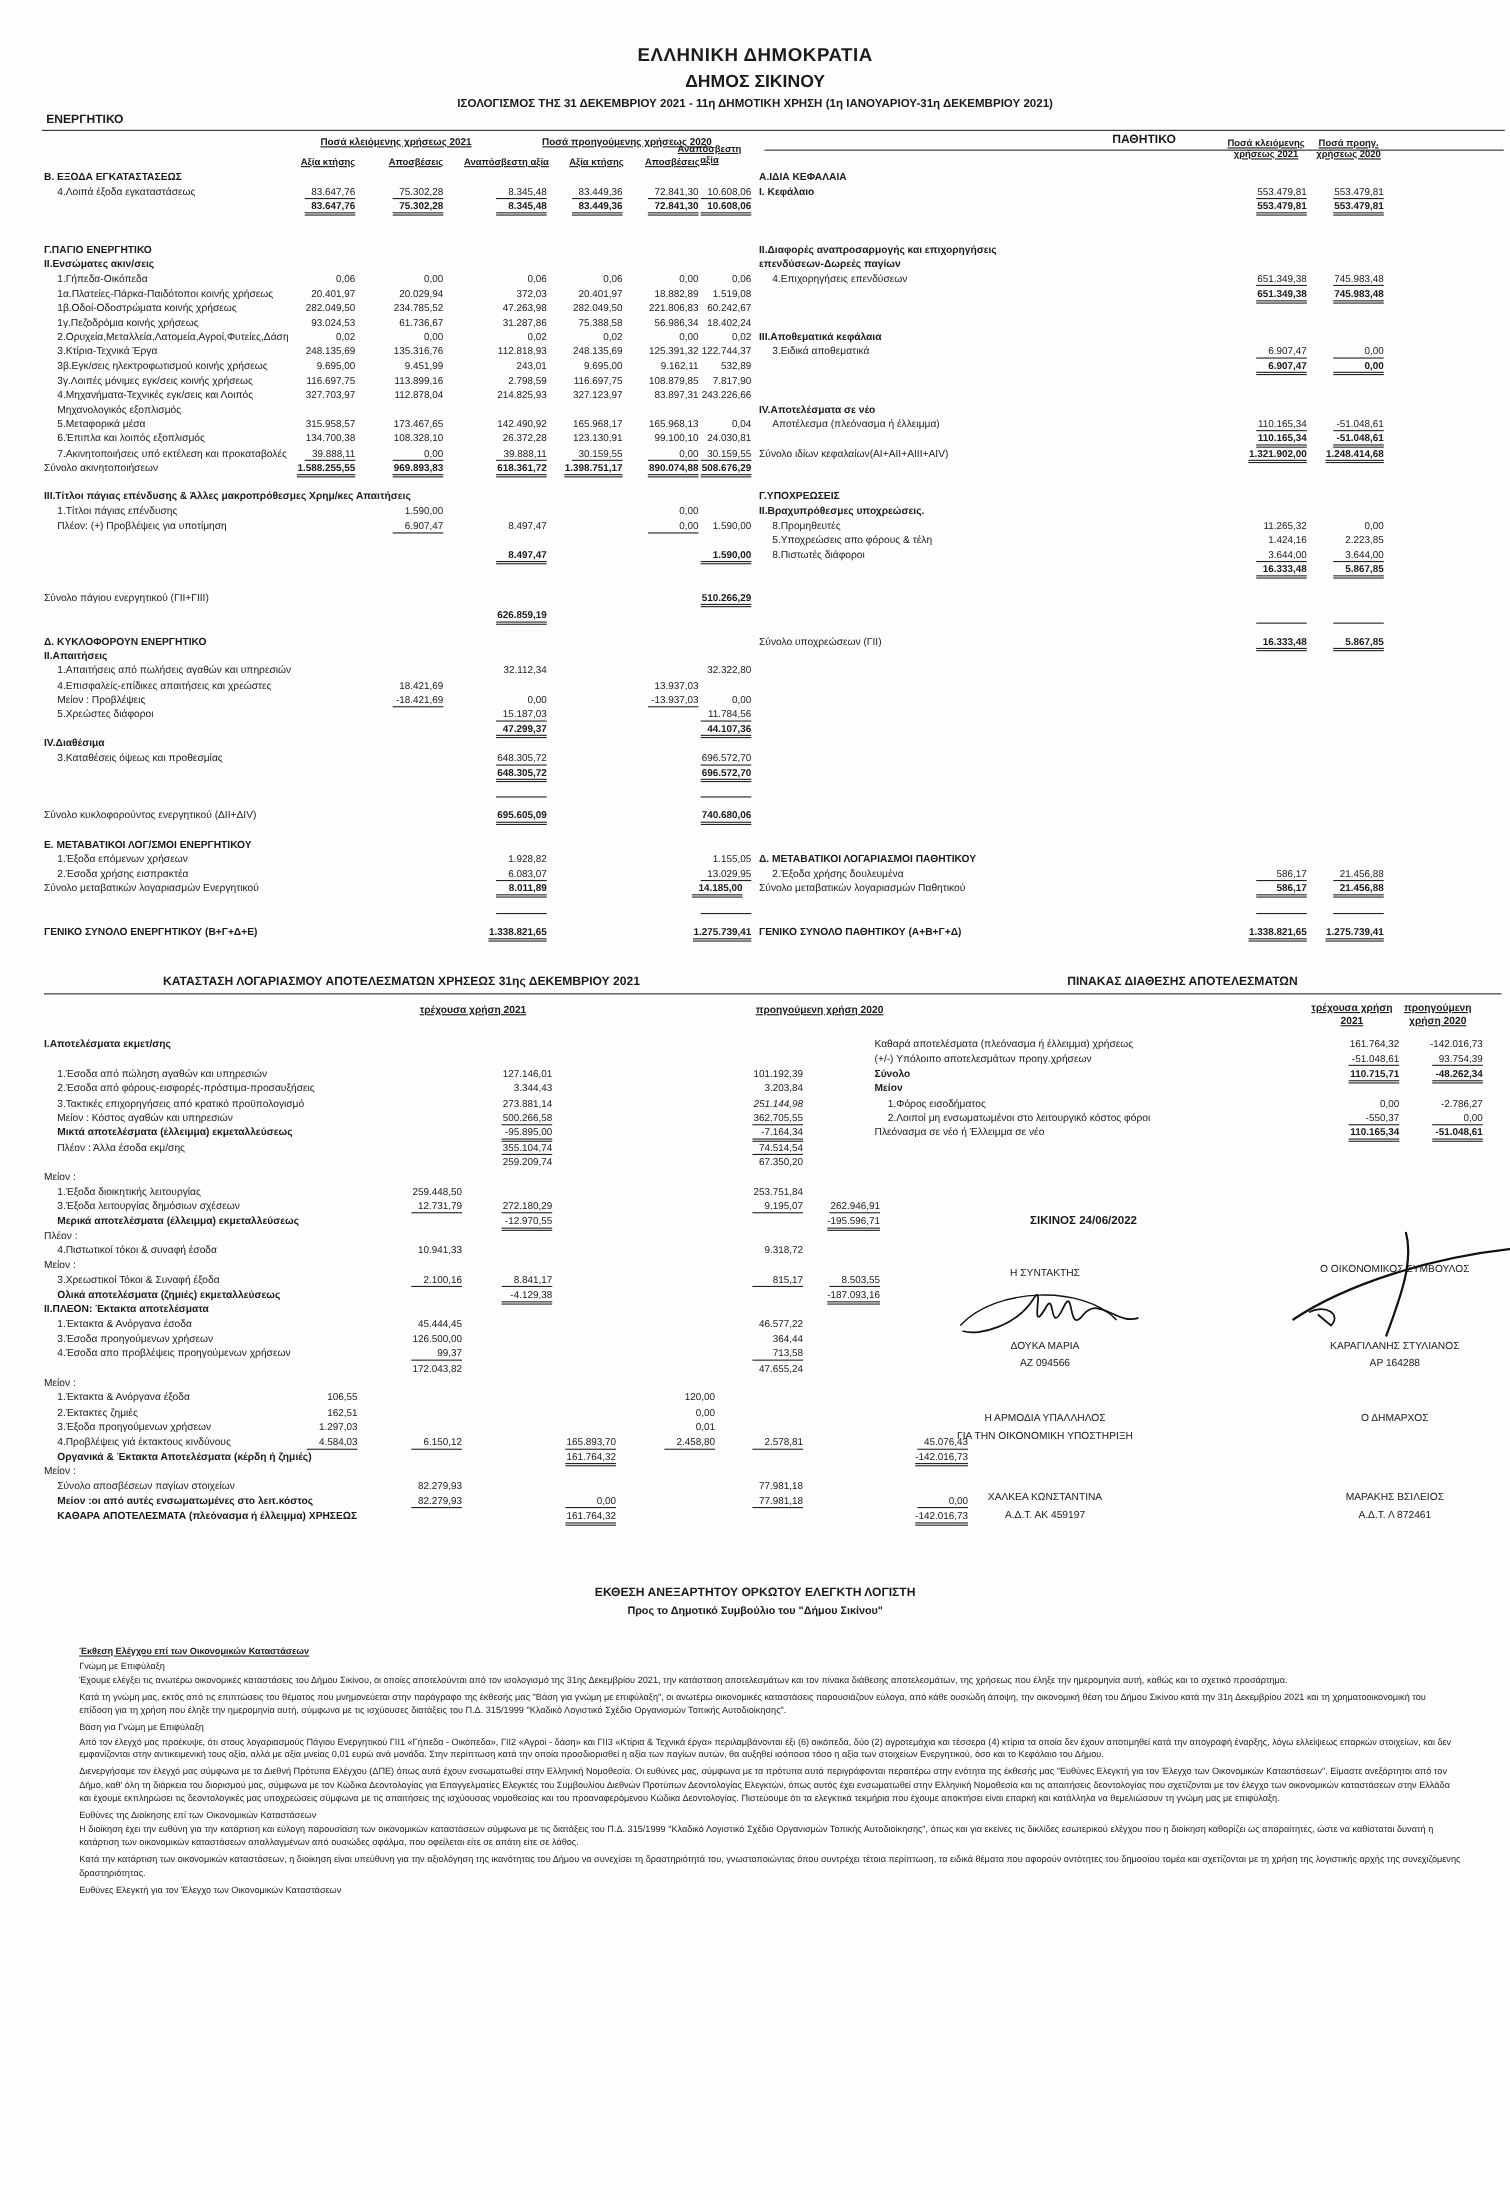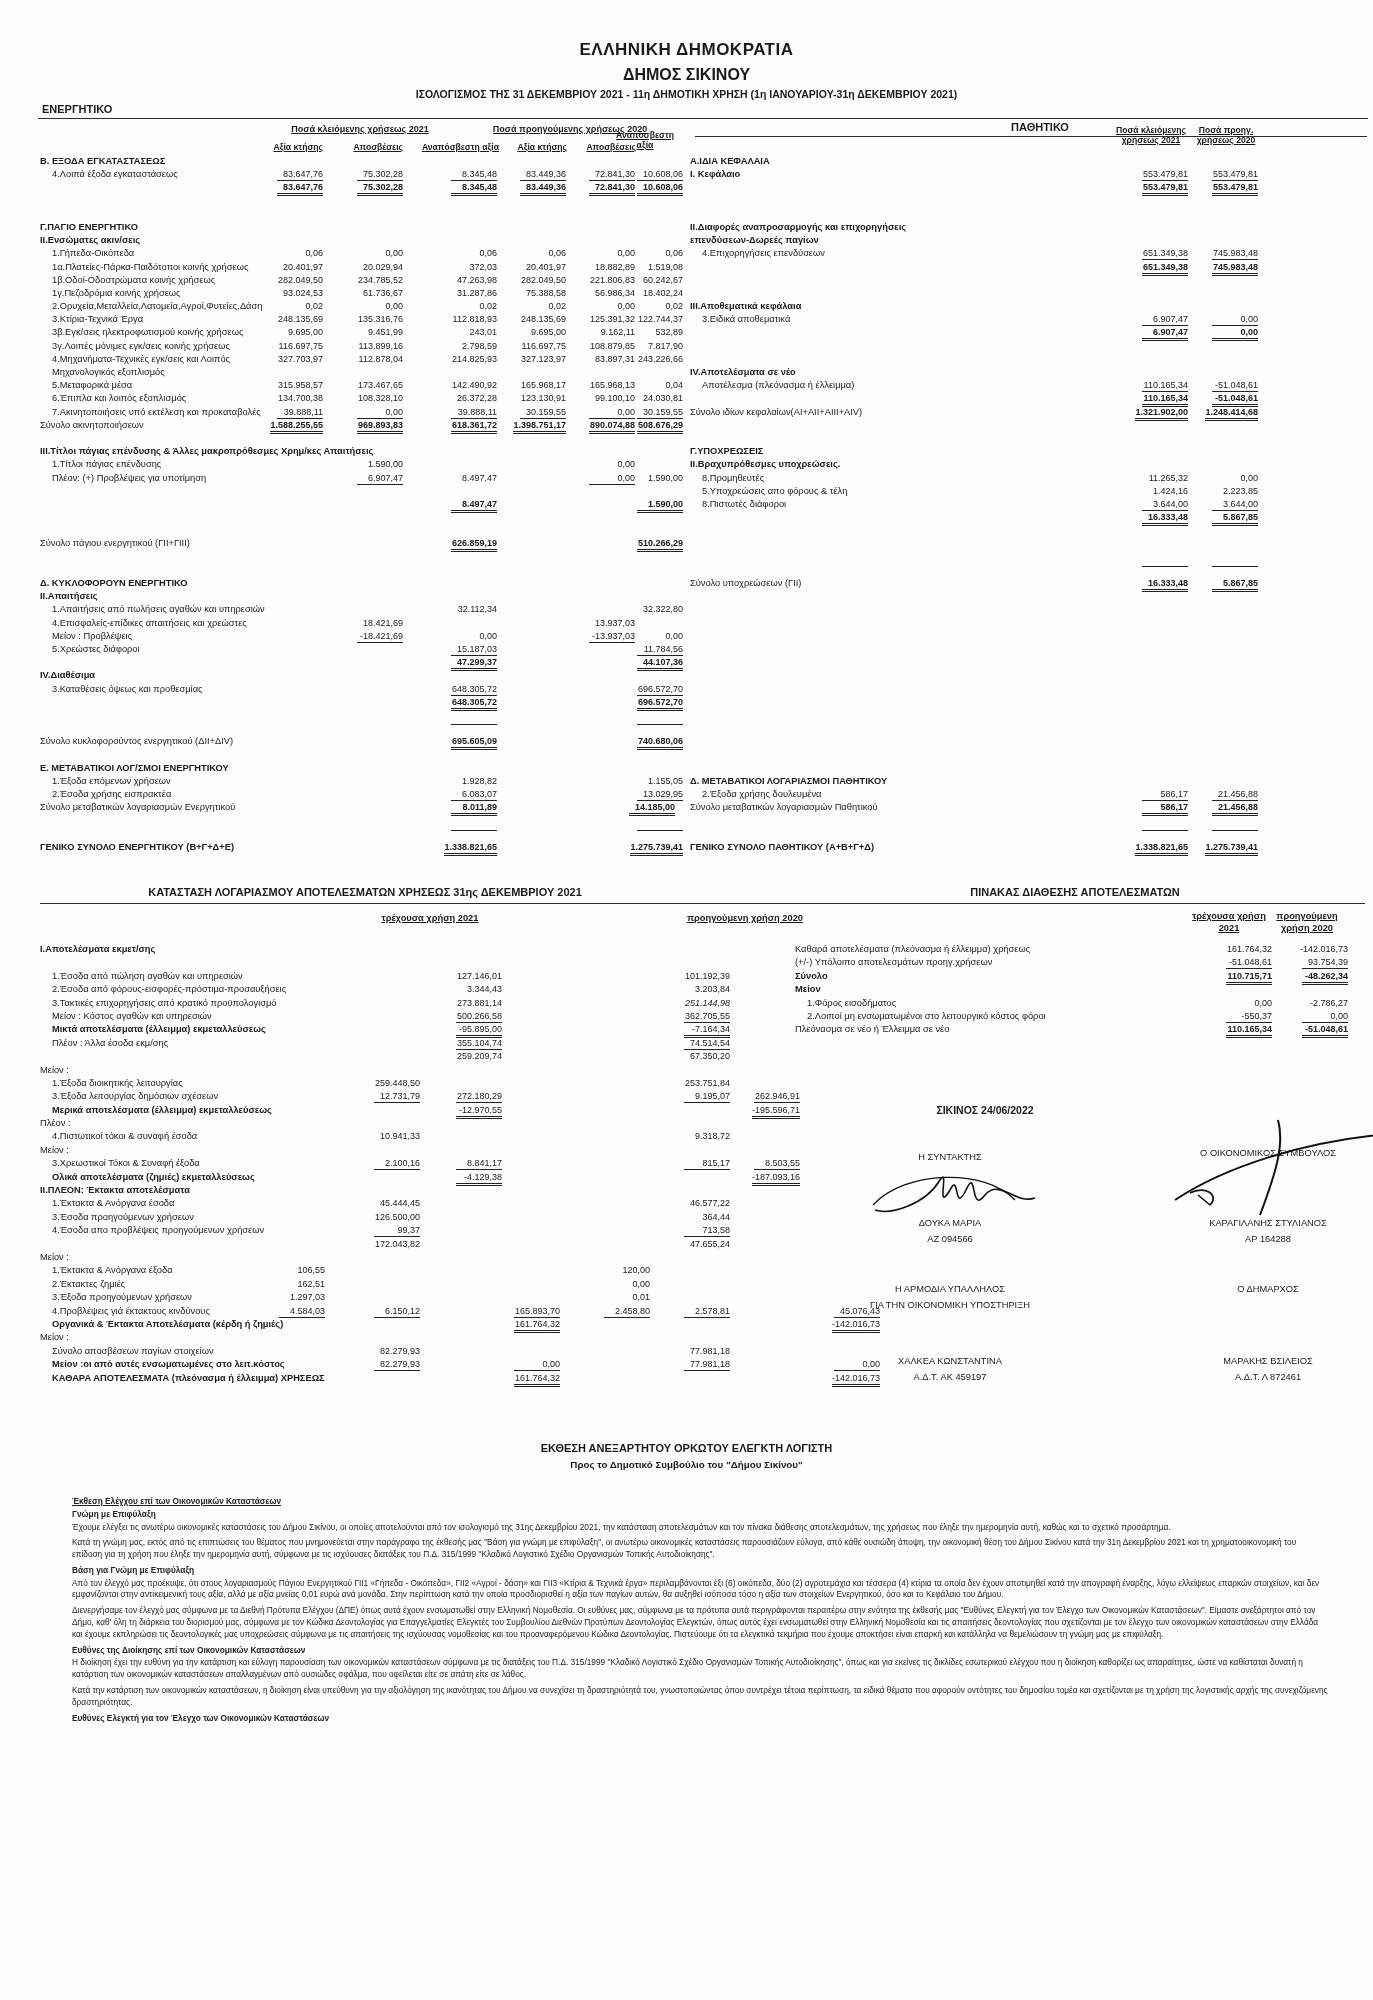--- a/index.html
+++ b/index.html
@@ -31,21 +31,21 @@
   .val.d{border-bottom:3px double #222;}
   
   .mid-title{font-size:11px;font-weight:bold;text-align:center;}
   .col-head{position:absolute;font-size:9.3px;font-weight:bold;text-decoration:underline;text-align:center;line-height:1.3;}
   
   .sig-text{position:absolute;font-size:9.3px;transform:translateX(-50%);white-space:nowrap;text-align:center;}
   .sig-svg{position:absolute;}
   
   .report{position:absolute;left:72px;top:1496px;width:1256px;}
   .rp{font-size:8.3px;line-height:1.42;margin:0 0 4px 0;color:#222;}
-  .rh{font-weight:bold;margin-bottom:1px;}
+  .rh{font-weight:normal;margin-bottom:1px;}
   .rhu{font-weight:bold;text-decoration:underline;margin-bottom:1px;}
 </style>
 </head>
 <body>
 
 <div class="page">
 
   <div class="abs ctr b doc-title1">ΕΛΛΗΝΙΚΗ ΔΗΜΟΚΡΑΤΙΑ</div>
   <div class="abs ctr b doc-title2">ΔΗΜΟΣ ΣΙΚΙΝΟΥ</div>
   <div class="abs ctr b doc-title3">ΙΣΟΛΟΓΙΣΜΟΣ ΤΗΣ 31 ΔΕΚΕΜΒΡΙΟΥ 2021 - 11η ΔΗΜΟΤΙΚΗ ΧΡΗΣΗ  (1η ΙΑΝΟΥΑΡΙΟΥ-31η ΔΕΚΕΜΒΡΙΟΥ 2021)</div>
@@ -234,21 +234,21 @@
       </div>
       <div class="frow"></div>
       <div class="frow vb">
         <span class="val d" style="right: 193px;">8.497,47</span>
         <span class="val d" style="right: 7px;">1.590,00</span>
       </div>
       <div class="frow"></div>
       <div class="frow"></div>
       <div class="frow vb">
         <span class="lbl">Σύνολο πάγιου ενεργητικού (ΓΙΙ+ΓΙΙΙ)</span>
-        <span class="val d" style="right: 193px;">626.859,19</span>
+        <span class="val d" style="right: 193px; margin-top: 16px;">626.859,19</span>
         <span class="val d" style="right: 7px;">510.266,29</span>
       </div>
       <div class="frow"></div>
       <div class="frow"></div>
       <div class="frow h">
         <span class="lbl">Δ. ΚΥΚΛΟΦΟΡΟΥΝ  ΕΝΕΡΓΗΤΙΚΟ</span>
       </div>
       <div class="frow h">
         <span class="lbl">ΙΙ.Απαιτήσεις</span>
       </div>

